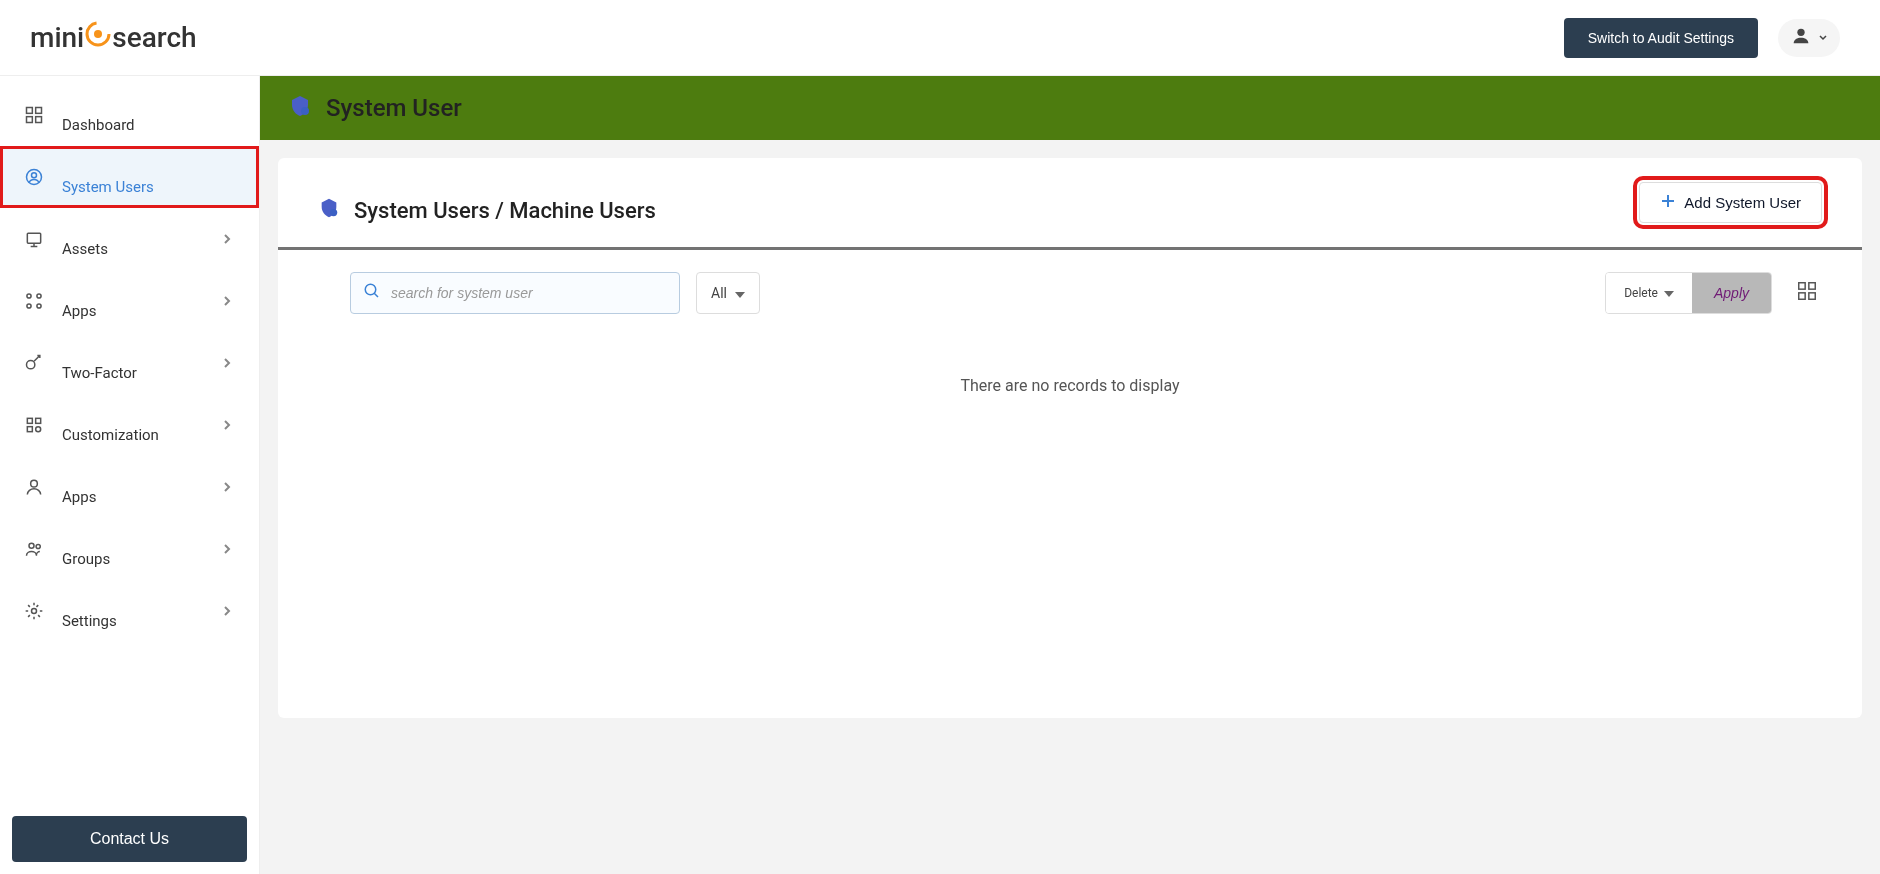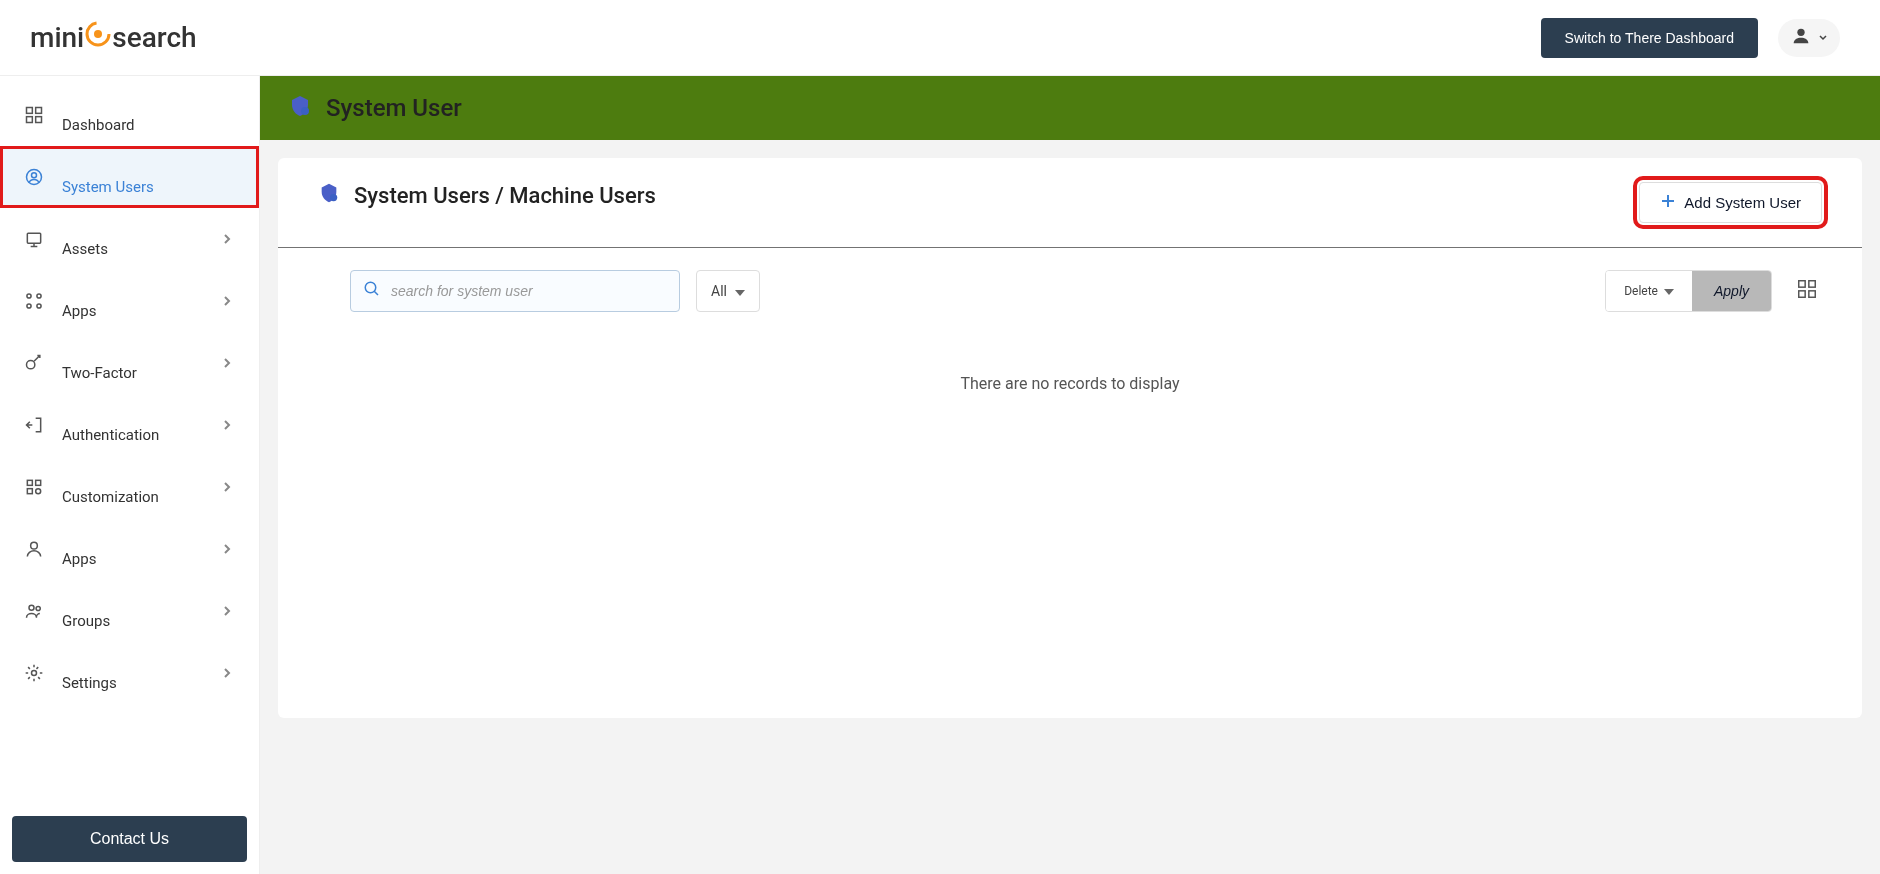--- a/index.html
+++ b/index.html
@@ -144,24 +144,24 @@
   .page-icon svg { fill: #4a5fc7; }
 
   .card {
     margin: 18px;
     background: #fff;
     border-radius: 6px;
     min-height: 560px;
   }
   .card-header {
     display: flex;
-    align-items: flex-start;
+    align-items: flex-end;
     justify-content: space-between;
     padding: 24px 40px;
-    border-bottom: 1px solid #737373;
+    border-bottom: 3px solid #737373;
     gap: 22px;
   }
   .card-left {
     display: flex;
     align-items: center;
     gap: 14px;
   }
   .card-title {
     font-size: 22px;
     font-weight: 500;
@@ -251,21 +251,21 @@
     height: 40px;
     display: flex;
     align-items: center;
     gap: 6px;
     cursor: pointer;
     font-size: 12px;
     color: #444;
   }
   .apply-btn {
     background: #b8b8b8;
-    color: #0f172a;
+    color: #701a75;
     border: none;
     padding: 0 22px;
     height: 40px;
     font-size: 14px;
     font-style: italic;
     cursor: pointer;
   }
   .grid-toggle {
     cursor: pointer;
     padding: 4px;
@@ -285,21 +285,21 @@
 <div class="header">
   <div class="logo">
     <span>mini</span>
       <span class="accent"><svg width="28" height="28" viewBox="0 0 28 28">
           <circle cx="14" cy="14" r="11" fill="none" stroke="#f7931a" stroke-width="3" stroke-dasharray="50 20"></circle>
           <circle cx="14" cy="14" r="4" fill="#f7931a"></circle>
         </svg></span>
       <span>search</span>
   </div>
   <div class="header-right">
-    <button class="switch-btn">Switch to There Dashboard</button>
+    <button class="switch-btn">Switch to Audit Settings</button>
     <div class="avatar-btn">
       <span class="avatar-icon">
         <svg width="22" height="22" viewBox="0 0 24 24">
             <circle cx="12" cy="8" r="4"></circle>
             <path d="M4 20c0-4 4-6 8-6s8 2 8 6"></path>
           </svg>
       </span>
       <span>
         <svg width="10" height="10" viewBox="0 0 10 10">
             <path d="M2 3l3 3 3-3" fill="none" stroke="#444" stroke-width="1.5"></path>
@@ -376,34 +376,20 @@
           </svg>
       </span>
       <span class="nav-label">Two-Factor</span>
       <span class="nav-chevron">
           <svg width="12" height="12" viewBox="0 0 12 12">
             <path d="M4 2l4 4-4 4"></path>
           </svg>
         </span>
     </div>
 
-    <div class="nav-item">
-      <span class="nav-icon">
-        <svg width="20" height="20" viewBox="0 0 24 24">
-            <path d="M14 4h6v16h-6"></path>
-            <path d="M10 12H3m4-4l-4 4 4 4"></path>
-          </svg>
-      </span>
-      <span class="nav-label">Authentication</span>
-      <span class="nav-chevron">
-          <svg width="12" height="12" viewBox="0 0 12 12">
-            <path d="M4 2l4 4-4 4"></path>
-          </svg>
-        </span>
-    </div>
 
     <div class="nav-item">
       <span class="nav-icon">
         <svg width="20" height="20" viewBox="0 0 24 24">
             <rect x="4" y="4" width="6" height="6"></rect>
             <rect x="14" y="4" width="6" height="6"></rect>
             <rect x="4" y="14" width="6" height="6"></rect>
             <circle cx="17" cy="17" r="3"></circle>
           </svg>
       </span>

